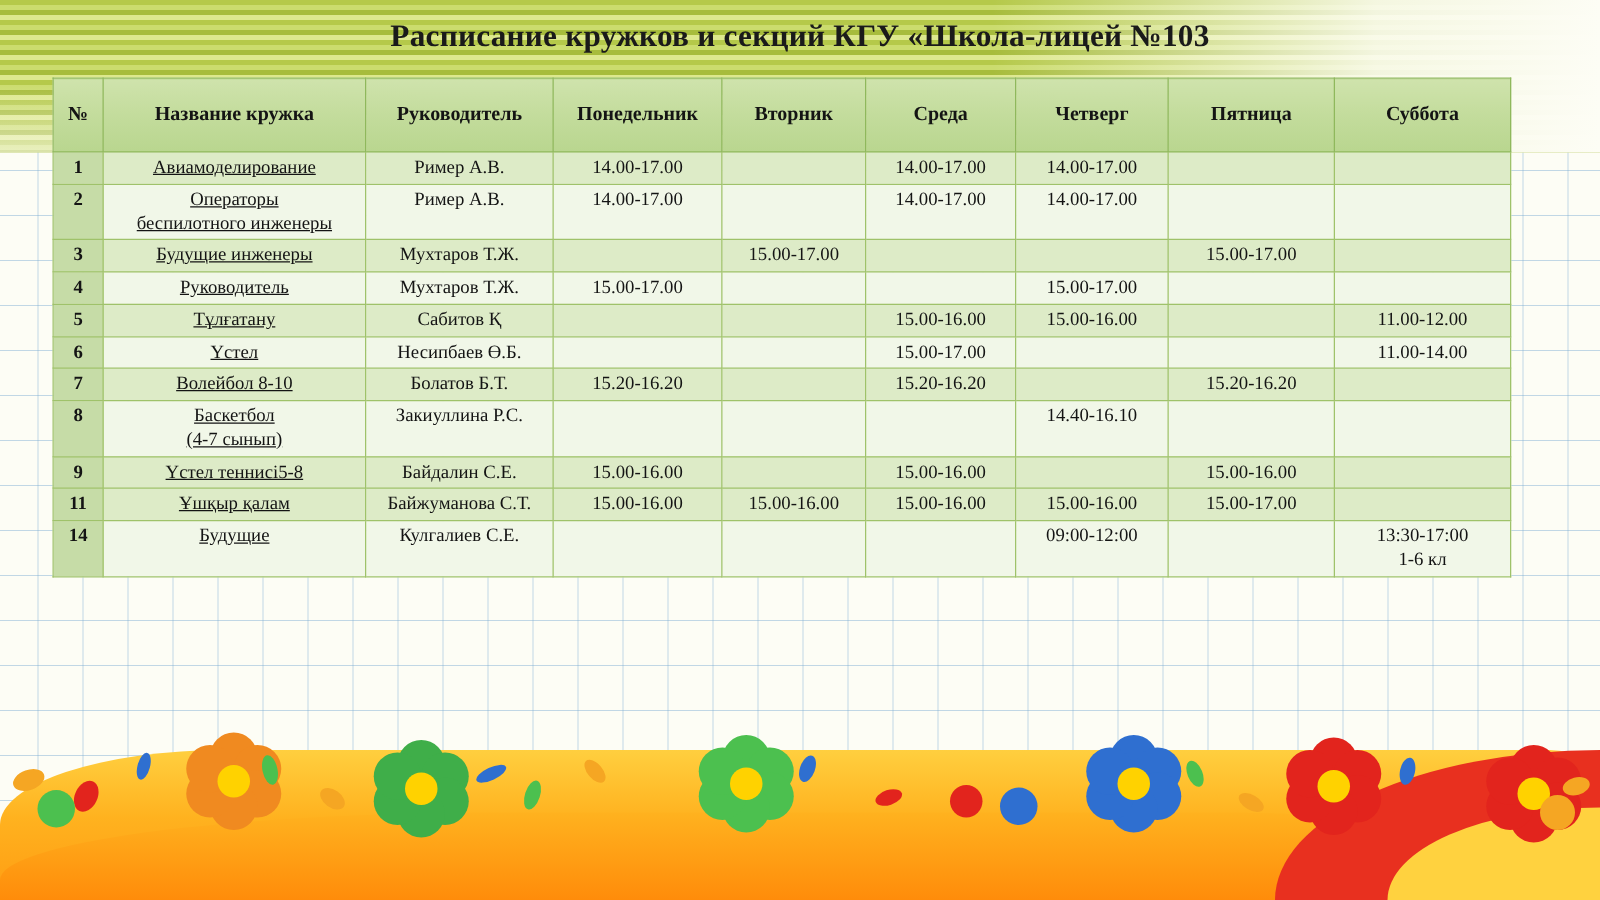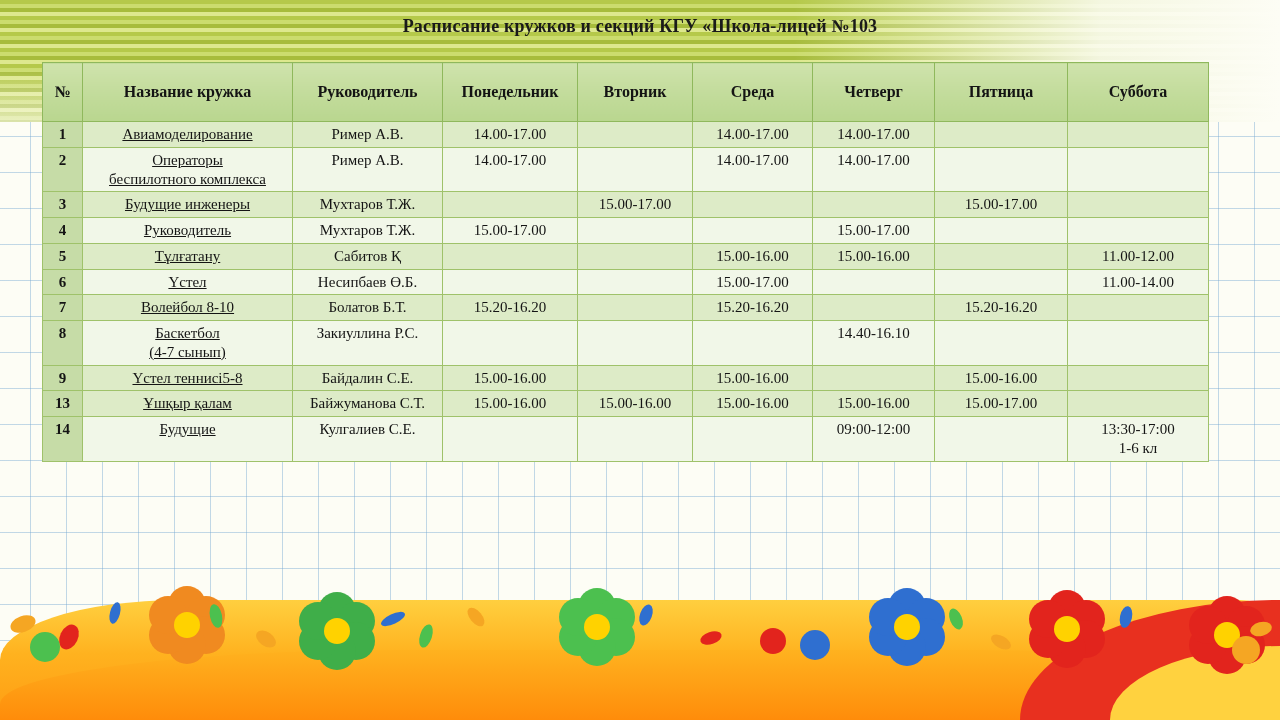--- a/index.html
+++ b/index.html
@@ -111,21 +111,21 @@
     position: absolute;
     border-radius: 50%;
   }
 
   
   .title {
     position: absolute;
     left: 0; top: 16px;
     width: 1280px;
     text-align: center;
-    font-size: 18px;
+    font-size: 25px;
     font-weight: bold;
     color: #1a1a1a;
     font-family: "Liberation Serif", serif;
     letter-spacing: 0.2px;
   }
   .table-wrap {
     position: absolute;
     left: 42px;
     top: 62px;
     width: 1166px;
@@ -229,21 +229,21 @@
           <td class="time">14.00-17.00</td>
           <td class="time">14.00-17.00</td>
           <td class="time"></td>
           <td class="time"></td>
         </tr>
 
         <tr class="plain">
           <td class="num">2</td>
           <td class="name">
             <span class="sub">Операторы</span>
-            <span class="sub">беспилотного комплекса</span>
+            <span class="sub">беспилотного инженеры</span>
           </td>
           <td class="lead">Римep А.В.</td>
           <td class="time">14.00-17.00</td>
           <td class="time"></td>
           <td class="time">14.00-17.00</td>
           <td class="time">14.00-17.00</td>
           <td class="time"></td>
           <td class="time"></td>
         </tr>
 
@@ -341,21 +341,21 @@
           <td class="time">15.00-16.00</td>
           <td class="time"></td>
           <td class="time">15.00-16.00</td>
           <td class="time"></td>
           <td class="time">15.00-16.00</td>
           <td class="time"></td>
         </tr>
 
 
         <tr class="shade">
-          <td class="num">13</td>
+          <td class="num">11</td>
           <td class="name">
               <span class="sub">Ұшқыр қалам</span>
             </td>
           <td class="lead">Байжуманова С.Т.</td>
           <td class="time">15.00-16.00</td>
           <td class="time">15.00-16.00</td>
           <td class="time">15.00-16.00</td>
           <td class="time">15.00-16.00</td>
           <td class="time">15.00-17.00</td>
           <td class="time"></td>

